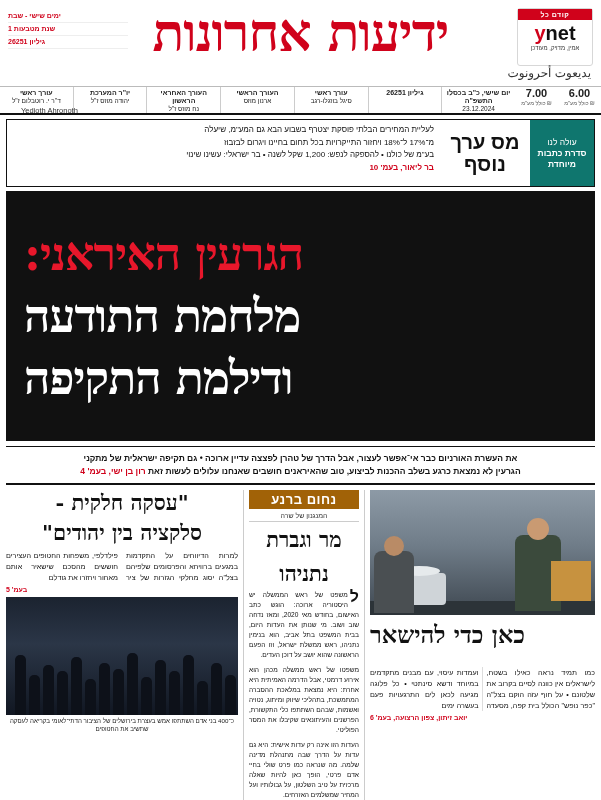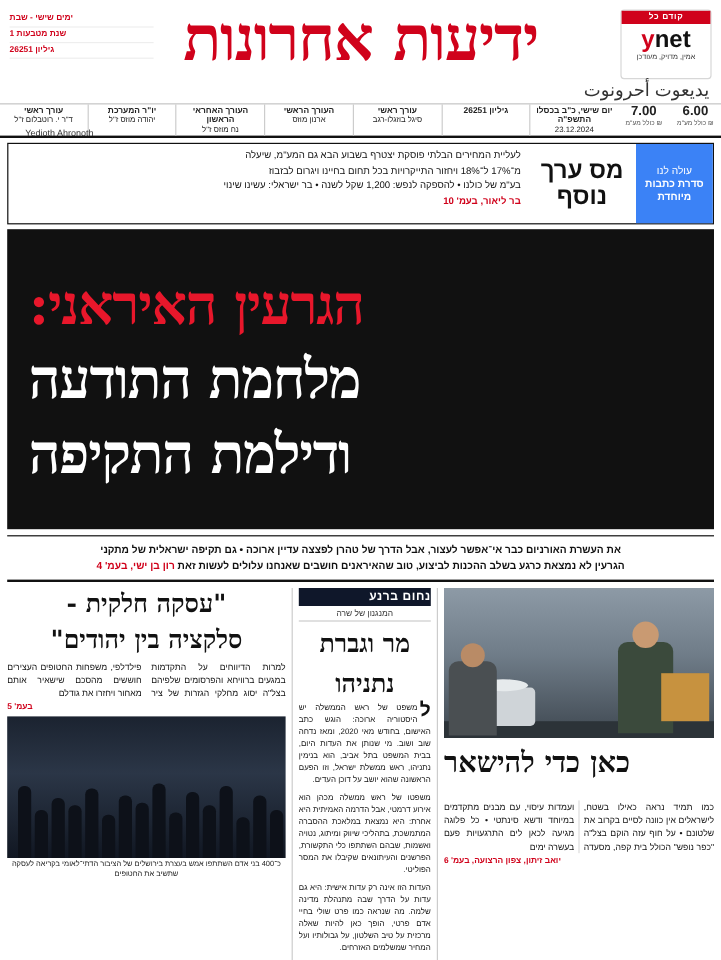--- a/index.html
+++ b/index.html
@@ -30,21 +30,21 @@
   .ynet-logo .y{color:#d0021b;}
   .ynet-sub{font-size:6px;color:#333;margin-top:1px;}
   .mast-left{
     position:absolute;top:10px;left:8px;width:120px;text-align:left;
     font-size:7px;line-height:10px;color:#d0021b;font-weight:bold;direction:rtl;
   }
   .mast-left div{border-bottom:1px solid #eee;padding:1px 0;}
   .mast-eng{
     position:absolute;left:21px;top:68px;font-size:7.5px;color:#333;margin-top:38px;
   }
-  .mast-arabic{position:absolute;right:10px;top:66px;font-size:15px;color:#333;}
+  .mast-arabic{position:absolute;right:10px;top:66px;font-size:12px;color:#333;}
 
   
   .infobar{
     display:flex;flex-direction:row;align-items:stretch;
     border-top:1px solid #bbb;border-bottom:2px solid #111;
     height:26px;font-size:6.5px;color:#222;direction:rtl;
   }
   .infocell{
     flex:1;border-left:1px solid #ccc;padding:2px 3px;text-align:center;line-height:8px;
   }
@@ -54,21 +54,21 @@
   .price-cell .p{flex:1;text-align:center;}
   .price-cell .big{font-size:11px;font-weight:bold;display:block;line-height:12px;}
   .price-cell .tiny{font-size:5.5px;color:#555;}
 
   
   .promo{
     display:flex;flex-direction:row;border:1px solid #111;margin:4px 6px 0 6px;
     height:66px;direction:rtl;background:#fff;
   }
   .promo-right{
-    flex:0 0 60px;background:#3b82f6;color:#fff;display:flex;flex-direction:column;
+    flex:0 0 60px;background:#0f766e;color:#fff;display:flex;flex-direction:column;
     align-items:center;justify-content:center;text-align:center;font-size:8px;line-height:11px;padding:2px;
   }
   .promo-right .l1{font-size:8.5px;}
   .promo-right .l2{font-size:8.5px;font-weight:bold;}
   .promo-mid{
     flex:0 0 90px;display:flex;flex-direction:column;align-items:center;justify-content:center;
     font-weight:bold;font-size:20px;line-height:22px;color:#111;text-align:center;
   }
   .promo-text{
     flex:1;padding:4px 6px;font-size:8px;line-height:12.5px;text-align:right;direction:rtl;
@@ -120,21 +120,21 @@
     text-align:left;direction:rtl;font-family:"DejaVu Serif",serif;font-weight:bold;
     font-size:24px;line-height:28px;margin:6px 0 18px 0;
   }
   .rc-text{font-size:7.2px;line-height:11px;text-align:justify;direction:rtl;
     column-count:2;column-gap:8px;column-rule:1px solid #ddd;}
   .rc-credit{font-size:7px;font-weight:bold;text-align:left;direction:rtl;margin-top:3px;}
   .rc-credit .cred{color:#d0021b;}
 
   
   .mid-tag{
-    background:#0f172a;color:#fff;font-size:10px;font-weight:bold;text-align:right;
+    background:#a16207;color:#fff;font-size:13px;font-weight:bold;text-align:center;
     padding:2px 0;letter-spacing:.5px;
   }
   .mid-author{font-size:7px;text-align:center;color:#333;margin-top:3px;border-bottom:1px solid #ccc;padding-bottom:2px;}
   .mid-head{
     font-family:"DejaVu Serif",serif;font-weight:bold;font-size:21px;line-height:25px;
     text-align:center;direction:rtl;margin:5px 0 4px 0;
   }
   .mid-body{font-size:6.6px;line-height:10px;text-align:justify;direction:rtl;}
   .mid-body p{margin:0 0 5px 0;}
   .mid-body .lead:first-letter{font-size:16px;font-weight:bold;float:right;line-height:14px;padding-left:2px;}

